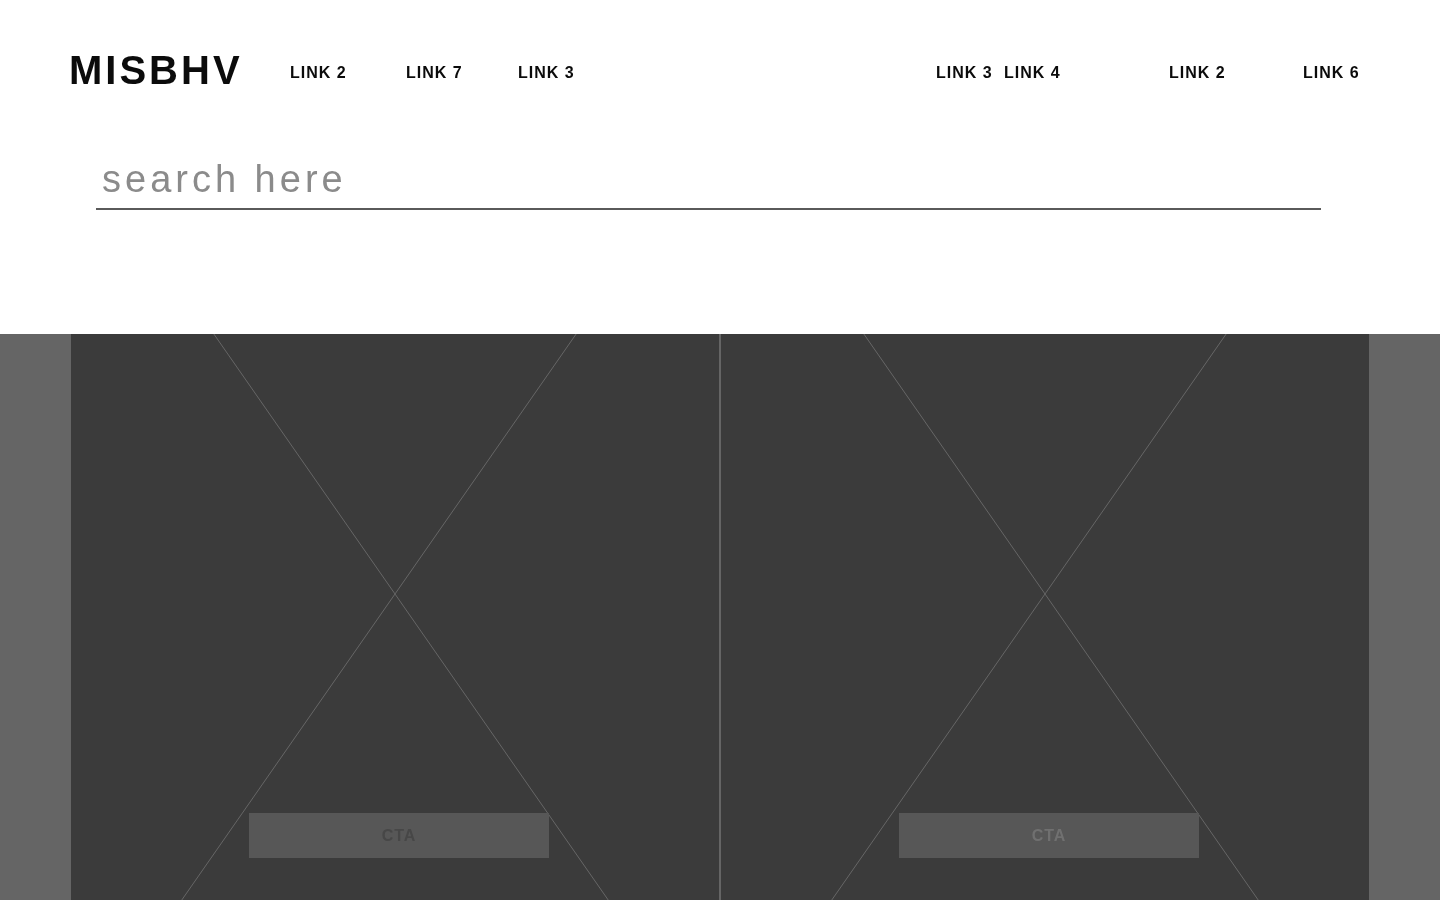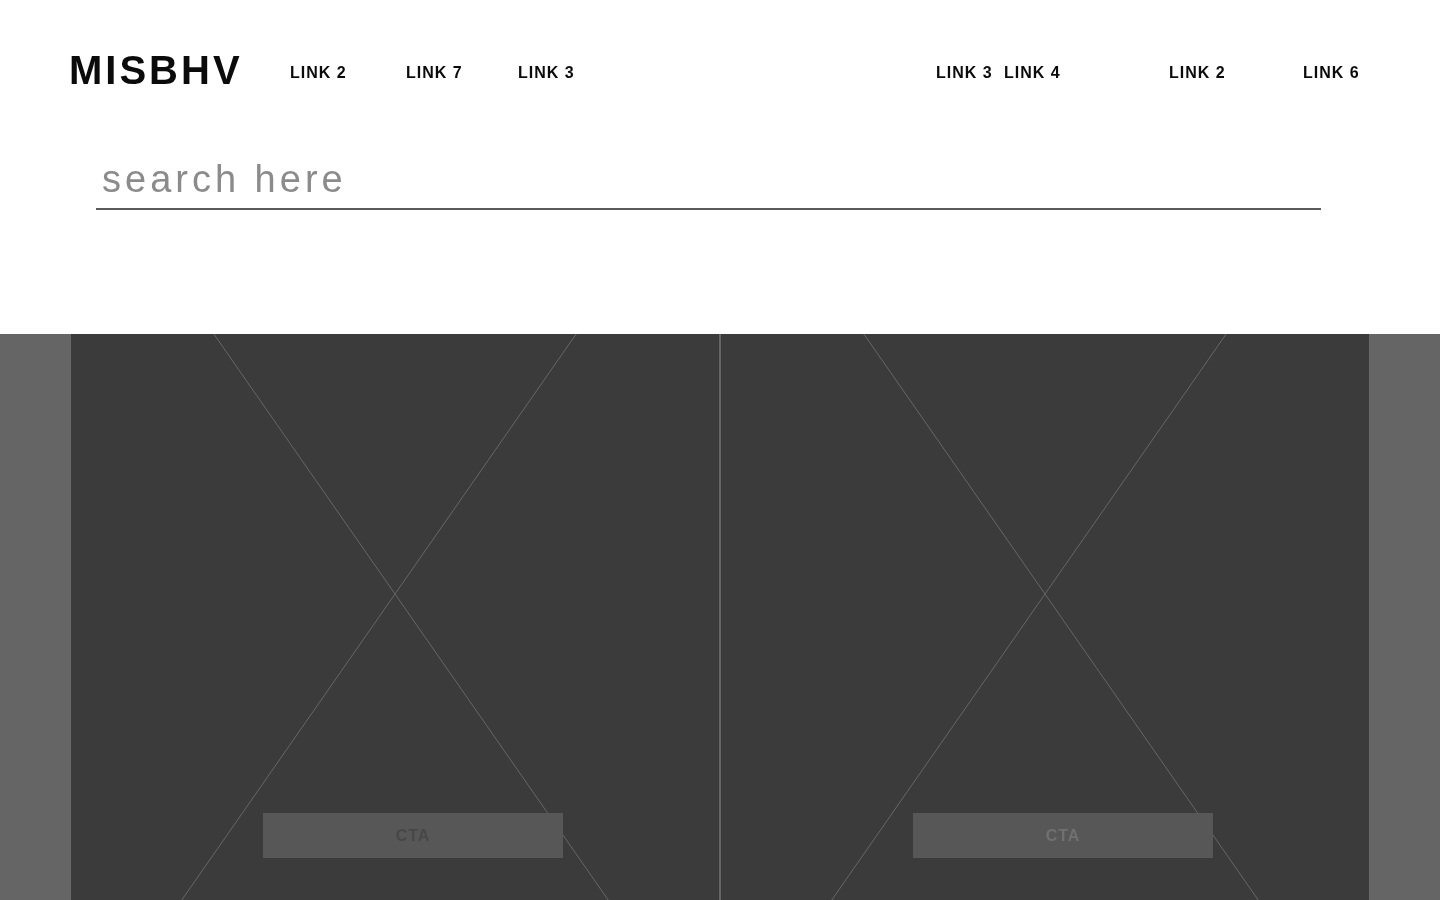--- a/index.html
+++ b/index.html
@@ -73,21 +73,21 @@
   .card1 { left: 71px; }
   .card2 { left: 721px; }
   .cross {
     position: absolute; left: 0; top: 0;
     width: 648px; height: 930px;
     display: block;
   }
   .cross line { stroke: #666666; stroke-width: 1; }
 
   .cta {
-    position: absolute; left: 192px; top: 684px;
+    position: absolute; left: 178px; top: 684px;
     width: 300px; height: 45px;
     background: #575757;
     border: 0;
     font-family: "Liberation Sans", sans-serif;
     font-weight: 700; font-size: 16px; letter-spacing: 1px;
     cursor: pointer;
   }
   .card1 .cta { color: #474747; }
   .card2 .cta { color: #707070; }
 </style>

